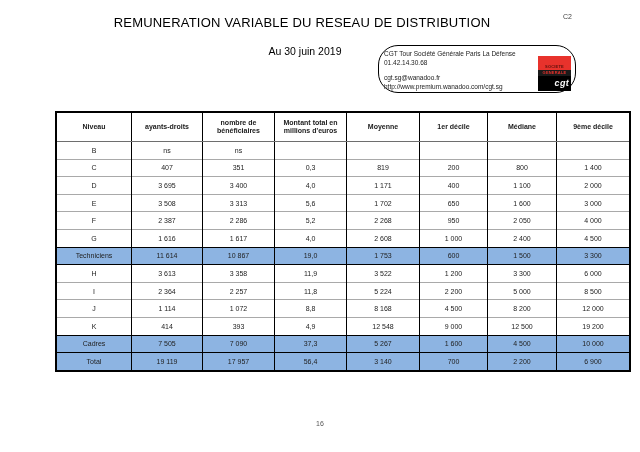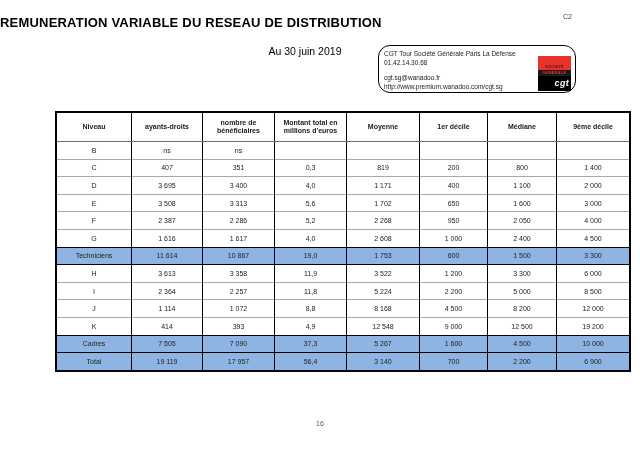--- a/index.html
+++ b/index.html
@@ -1,33 +1,33 @@
 <!DOCTYPE html>
 <html><head>
 <meta charset="utf-8">
 <style>
   html,body{margin:0;padding:0;}
   body{
     width:640px;height:452px;position:relative;background:#ffffff;
     font-family:"Liberation Sans", sans-serif;color:#1a1a1a;overflow:hidden;
   }
   .page-title{
-    position:absolute;top:15px;left:0;width:604px;
-    font-size:13px;font-weight:bold;letter-spacing:.2px;color:#000;
+    position:absolute;top:15px;left:0;width:604px;text-align:center;
+    font-size:13px;font-weight:normal;letter-spacing:.2px;color:#000;
   }
   .corner-mark{
     position:absolute;top:13px;right:68px;font-size:7px;color:#444;
   }
   .date-line{
     position:absolute;top:45px;left:240px;width:130px;text-align:center;
     font-size:10.5px;font-weight:normal;color:#000;
   }
   .contact-box{
     position:absolute;top:45px;left:378px;width:198px;height:48px;
-    border:1.5px solid #000;border-radius:12px;padding:3px 5px;
+    border:1.5px solid #000;border-radius:20px;padding:3px 5px;
     font-size:6.5px;line-height:1.45;color:#222;box-sizing:border-box;
   }
   .contact-box .spacer{height:5px;}
   .cgt-logo{
     position:absolute;top:10px;right:4px;width:33px;height:35px;
   }
   .cgt-logo .logo-top{
     width:100%;height:20px;background:#e8322c;display:flex;flex-direction:column;
     align-items:center;justify-content:flex-end;overflow:hidden;
   }

